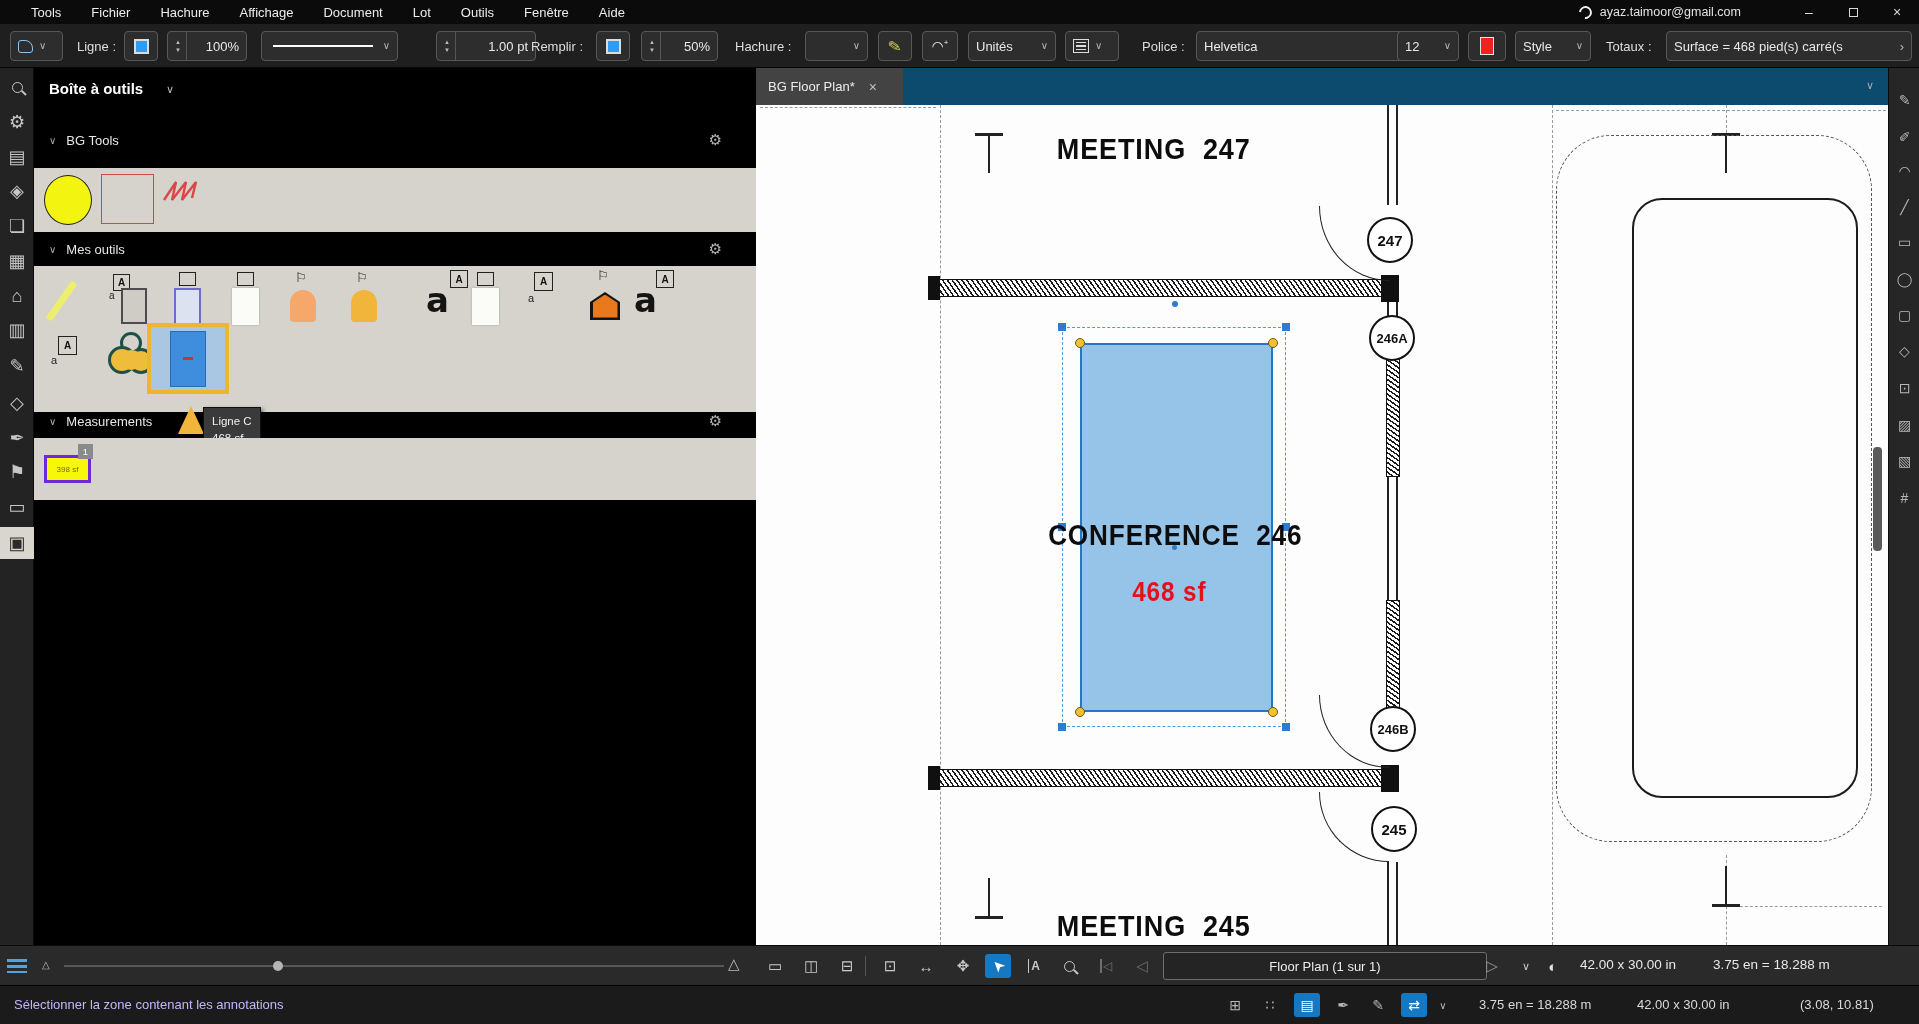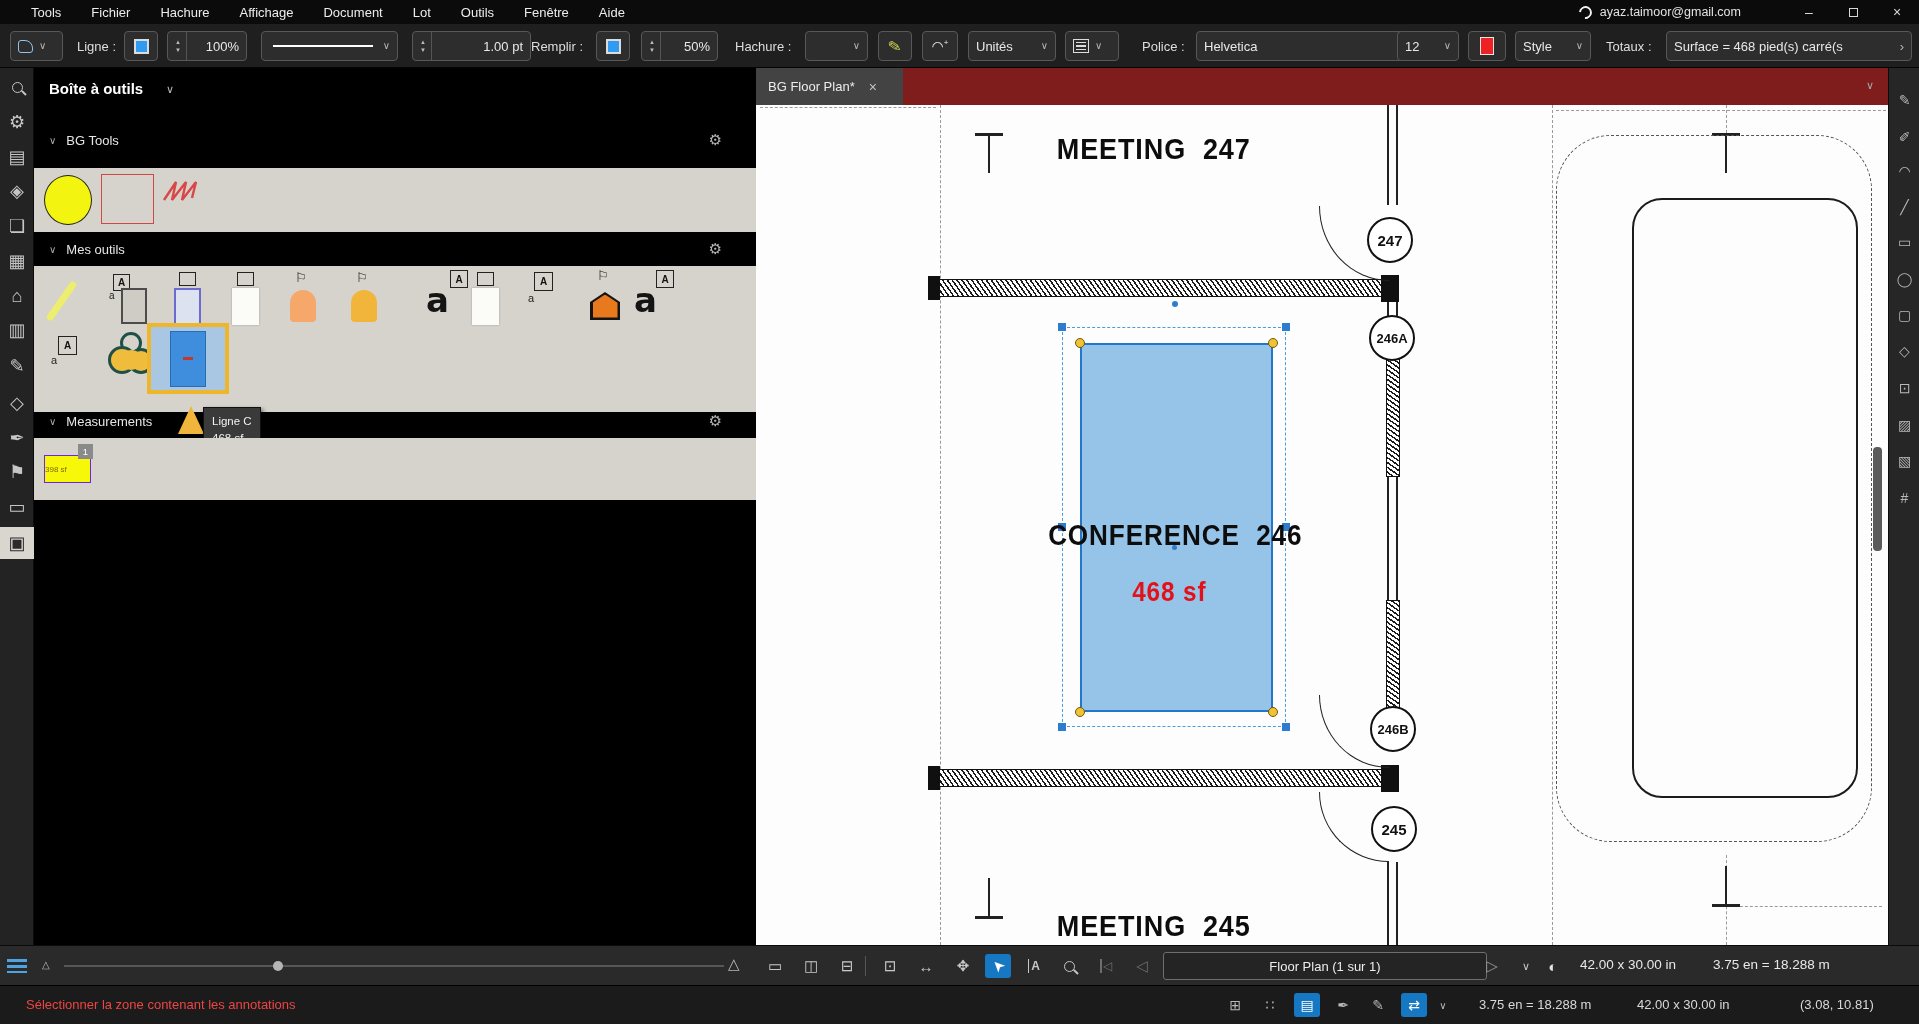--- a/index.html
+++ b/index.html
@@ -57,21 +57,21 @@
   .boldA{position:absolute;font-weight:900;color:#141414;font-family:"DejaVu Sans",sans-serif}
   .housewrap{position:absolute;width:30px;height:28px;background:#141414;clip-path:polygon(50% 0,100% 36%,100% 100%,0 100%,0 36%)}
   .houseinner{position:absolute;left:2.5px;top:2.5px;right:2.5px;bottom:2.5px;background:#e8791d;clip-path:polygon(50% 0,100% 36%,100% 100%,0 100%,0 36%)}
   .cloudc{position:absolute;border-radius:50%;border:3px solid #1f5048;background:#f0bc3c}
 
   
   #meas-triangle{position:absolute;width:0;height:0;border-left:13px solid transparent;border-right:13px solid transparent;border-bottom:28px solid #f2b53b}
   #tooltip{position:absolute;background:#3a3a3a;border:1px solid #101010;box-shadow:2px 2px 4px rgba(0,0,0,.5);color:#f0f0f0;font-size:11.5px;padding:5px 8px;line-height:1.45}
 
   
-  #tabbar{position:absolute;left:756px;top:68px;width:1132px;height:37px;background:#7f1d1d}
+  #tabbar{position:absolute;left:756px;top:68px;width:1132px;height:37px;background:#0c4a6e}
   #doc-tab{position:absolute;left:0;top:0;height:37px;width:147px;background:#434343;display:flex;align-items:center;padding:0 12px;color:#ececec;font-size:13px;gap:14px}
   #tab-close{color:#c2c2c2;font-size:14px}
   #tabbar-chev{position:absolute;right:14px;top:11px;color:#a8a8a8;font-size:11px}
 
   
   #canvas{position:absolute;left:756px;top:105px;width:1132px;height:840px;background:#fdfdfd;overflow:hidden}
   .dashv{position:absolute;width:0;border-left:1px dashed #9a9a9a}
   .dashh{position:absolute;height:0;border-top:1px dashed #9a9a9a}
   .sline{position:absolute;background:#222}
   .hwall{position:absolute;height:18px;border:1.5px solid #111;background:repeating-linear-gradient(55deg,#fff 0 2.5px,#1c1c1c 2.5px 4px)}
@@ -141,21 +141,21 @@
       <span class="spin">
           <span>▲</span>
           <span>▼</span>
         </span>
       <span class="grow">100%</span>
     </div>
     <div class="tb-box" style="left:261px;width:137px">
       <span style="flex:1;height:2px;background:#fff;margin:0 4px"></span>
       <span class="chev">∨</span>
     </div>
-    <div class="tb-box" style="left:412px;width:119px">
+    <div class="tb-box" style="left:436px;width:100px">
       <span class="spin">
           <span>▲</span>
           <span>▼</span>
         </span>
       <span class="grow">1.00 pt</span>
     </div>
     <div class="tb-label" style="left:531px">Remplir :</div>
     <div class="tb-box" style="left:596px;width:34px;justify-content:center">
       <span class="swatch" style="background:#2f9bf2"></span>
     </div>
@@ -333,21 +333,21 @@
       <span class="sect-chev">∨</span>
       <span class="sect-title">Measurements</span>
       <span class="sect-gear">⚙</span>
     </div>
     <div id="meas-triangle" style="left:144px;top:338px"></div>
     <div id="tooltip" style="left:169px;top:339px">
       <div>Ligne C</div>
       <div>468 sf</div>
     </div>
     <div class="toolarea" style="top:370px;height:62px">
-      <div style="position:absolute;left:10px;top:17px;width:47px;height:28px;background:#f7f70a;border:1px solid #6d28d9;display:flex;align-items:center;justify-content:flex-start;font-size:8px;color:#7a6a00">
+      <div style="position:absolute;left:10px;top:17px;width:47px;height:28px;background:#f7f70a;border:3px solid #6d28d9;display:flex;align-items:center;justify-content:center;font-size:8px;color:#7a6a00">
         <span>398 sf</span>
       </div>
       <div style="position:absolute;left:44px;top:6px;width:15px;height:15px;background:#8a8a8a;color:#fff;font-size:9.5px;display:flex;align-items:center;justify-content:center">1</div>
     </div>
   </div>
 
   <div id="tabbar">
     <div id="doc-tab">
       <span>BG Floor Plan*</span>
       <span id="tab-close">×</span>
@@ -480,21 +480,21 @@
 
   <div id="sliderrow">
     <span style="position:absolute;left:7px;top:13px;width:20px;height:14px;background:repeating-linear-gradient(#4fa3e3 0 2.5px,transparent 2.5px 6px)"></span>
     <span class="tri" style="position:absolute;left:42px;top:13px;font-size:10px">△</span>
     <div style="position:absolute;left:64px;top:19px;width:660px;height:2px;background:#575757"></div>
     <div style="position:absolute;left:273px;top:15px;width:10px;height:10px;border-radius:50%;background:#b5b5b5"></div>
     <span class="tri" style="position:absolute;left:728px;top:9px;font-size:15px">△</span>
   </div>
 
   <div id="statusbar">
-    <span class="st-txt" style="left:26px;color:#ef4444">Sélectionner la zone contenant les annotations</span>
+    <span class="st-txt" style="left:14px;color:#c4b5fd">Sélectionner la zone contenant les annotations</span>
     <span class="st-ic" style="left:1222px">⊞</span>
     <span class="st-ic" style="left:1257px">∷</span>
     <span class="st-ic activeblue" style="left:1294px">▤</span>
     <span class="st-ic" style="left:1330px">✒</span>
     <span class="st-ic" style="left:1365px">✎</span>
     <span class="st-ic activeblue" style="left:1401px">⇄</span>
     <span class="st-ic" style="left:1430px;font-size:10px">∨</span>
     <span class="st-txt" style="left:1479px">3.75 en = 18.288 m</span>
     <span class="st-txt" style="left:1637px">42.00 x 30.00 in</span>
     <span class="st-txt" style="left:1800px">(3.08, 10.81)</span>

